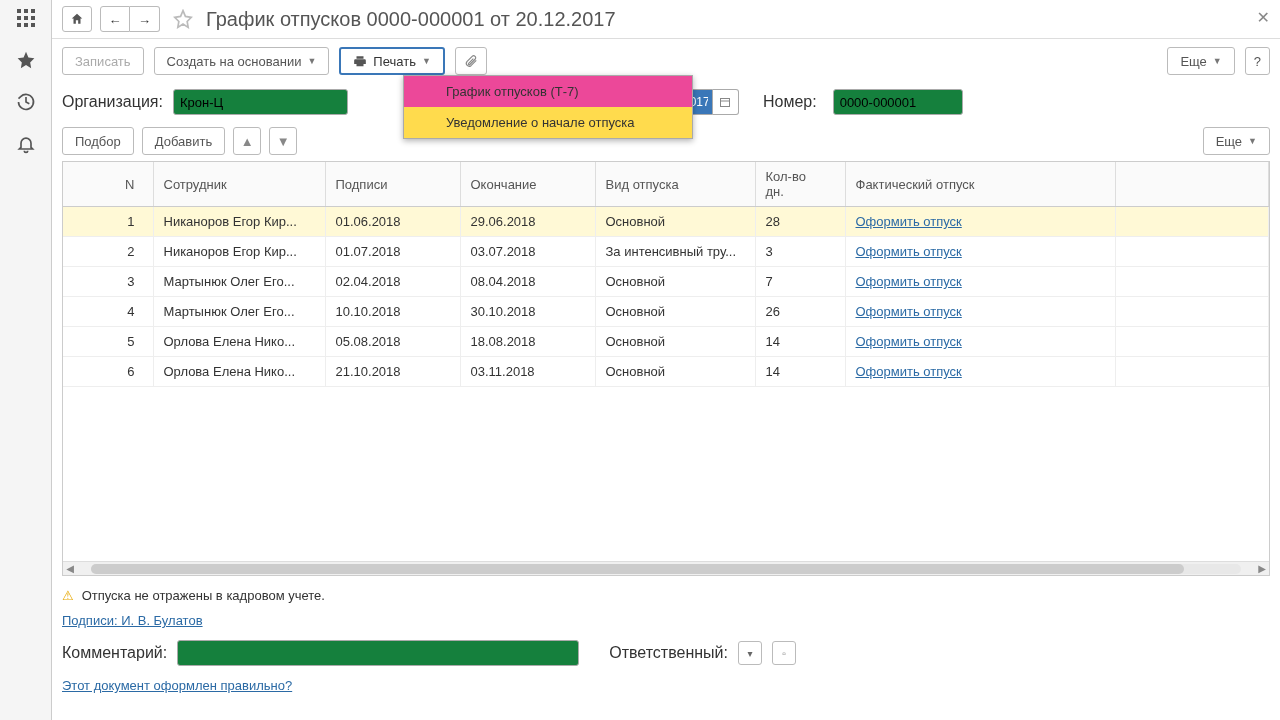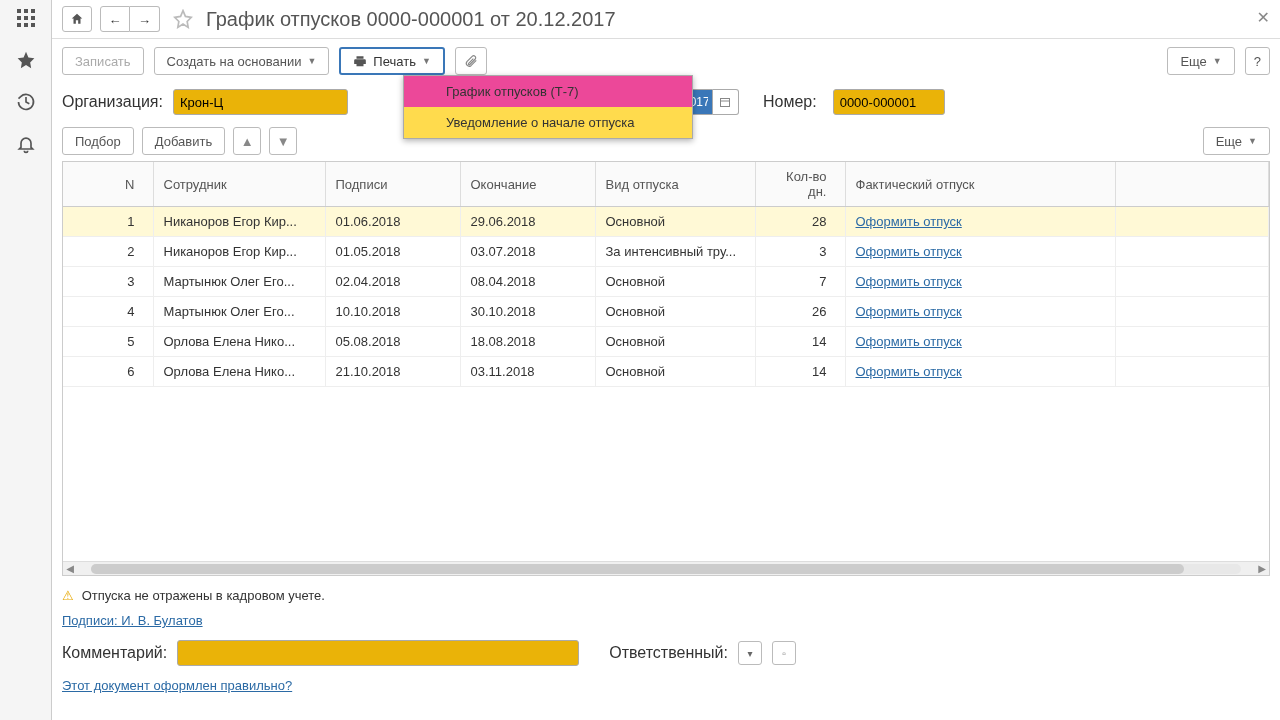--- a/index.html
+++ b/index.html
@@ -22,39 +22,39 @@
 .btn .caret { font-size: 9px; color: #777; }
 .btn.print { border: 2px solid #3a77b8; color: #333; }
 .btn.icon-only { padding: 0 8px; }
 .btn.small { padding: 0 8px; }
 .spacer { flex: 1; }
 .dropdown-menu { position: absolute; top: 36px; left: 351px; width: 290px; background: #ec4899; border: 1px solid #aaa; box-shadow: 0 2px 6px rgba(0,0,0,0.3); z-index: 100; }
 .menu-item { padding: 8px 14px 8px 42px; cursor: pointer; font-size: 13px; color: #333; }
 .menu-item.hover { background: #ffdb4d; }
 .form-row { display: flex; align-items: center; padding: 6px 10px; gap: 10px; }
 .label { color: #333; font-size: 16px; }
-.input { height: 26px; border: 1px solid #aaa; border-radius: 3px; padding: 0 6px; font-size: 13px; background: #eab308; }
+.input { height: 26px; border: 1px solid #aaa; border-radius: 3px; padding: 0 6px; font-size: 13px; background: #15803d; }
 .input.org { width: 175px; }
 .date-wrap { display: flex; align-items: center; margin-left: 300px; }
 .date-input { width: 55px; height: 26px; border: 1px solid #aaa; border-radius: 3px 0 0 3px; padding: 0 4px; background: #3a77b8; color: #fff; font-size: 12px; }
 .date-picker { width: 26px; height: 26px; border: 1px solid #aaa; border-left: none; border-radius: 0 3px 3px 0; background: #fff; display: inline-flex; align-items: center; justify-content: center; cursor: pointer; }
-.input.num { width: 112px; margin-left: 6px; }
+.input.num { width: 130px; margin-left: 6px; }
 .table-toolbar { display: flex; align-items: flex-start; padding: 6px 10px; gap: 8px; }
 .arrow-btn { width: 28px; height: 28px; border: 1px solid #bbb; border-radius: 3px; background: #fff; display: inline-flex; align-items: center; justify-content: center; cursor: pointer; color: #888; }
 .table-container { margin: 0 10px; border: 1px solid #ccc; height: 415px; overflow: hidden; position: relative; }
 table { width: 100%; border-collapse: collapse; font-size: 13px; }
 th { text-align: left; padding: 7px 10px; border-right: 1px solid #ddd; border-bottom: 1px solid #ccc; font-weight: normal; color: #555; background: #fafafa; }
 td { padding: 7px 10px; border-right: 1px solid #eee; border-bottom: 1px solid #eee; color: #333; white-space: nowrap; overflow: hidden; text-overflow: ellipsis; }
 tr.selected td { background: #fff9d6; }
 .col-n { width: 90px; text-align: right; padding-right: 18px; }
 .col-emp { width: 172px; }
 .col-start { width: 135px; }
 .col-end { width: 135px; }
 .col-type { width: 160px; }
-.col-days { width: 90px; text-align: right; padding-right: 18px; }
+.col-days { width: 90px; text-align: left; padding-right: 18px; }
 .col-act { width: 270px; }
 .link { color: #2b6aa5; text-decoration: underline; cursor: pointer; }
 .hscroll { position: absolute; bottom: 0; left: 0; right: 0; height: 14px; background: #f0f0f0; border-top: 1px solid #ddd; display: flex; align-items: center; }
 .hscroll-track { flex: 1; height: 10px; background: #e8e8e8; margin: 0 14px; border-radius: 5px; position: relative; }
 .hscroll-thumb { position: absolute; left: 0; width: 95%; height: 10px; background: #ccc; border-radius: 5px; }
 .hscroll-arrow { width: 14px; text-align: center; color: #888; cursor: pointer; font-size: 10px; }
 .footer { padding: 8px 10px; }
 .warn { display: flex; align-items: center; gap: 8px; padding: 4px 0; }
 .warn-icon { color: #e6a700; }
 .footer-link { color: #2b6aa5; text-decoration: underline; cursor: pointer; display: inline-block; margin: 6px 0; }
@@ -201,21 +201,21 @@
               <td class="col-start">01.06.2018</td>
               <td class="col-end">29.06.2018</td>
               <td class="col-type">Основной</td>
               <td class="col-days">28</td>
               <td class="col-act"><span class="link">Оформить отпуск</span></td>
               <td></td>
             </tr>
             <tr>
               <td class="col-n">2</td>
               <td class="col-emp">Никаноров Егор Кир...</td>
-              <td class="col-start">01.05.2018</td>
+              <td class="col-start">01.07.2018</td>
               <td class="col-end">03.07.2018</td>
               <td class="col-type">За интенсивный тру...</td>
               <td class="col-days">3</td>
               <td class="col-act"><span class="link">Оформить отпуск</span></td>
               <td></td>
             </tr>
             <tr>
               <td class="col-n">3</td>
               <td class="col-emp">Мартынюк Олег Его...</td>
               <td class="col-start">02.04.2018</td>

